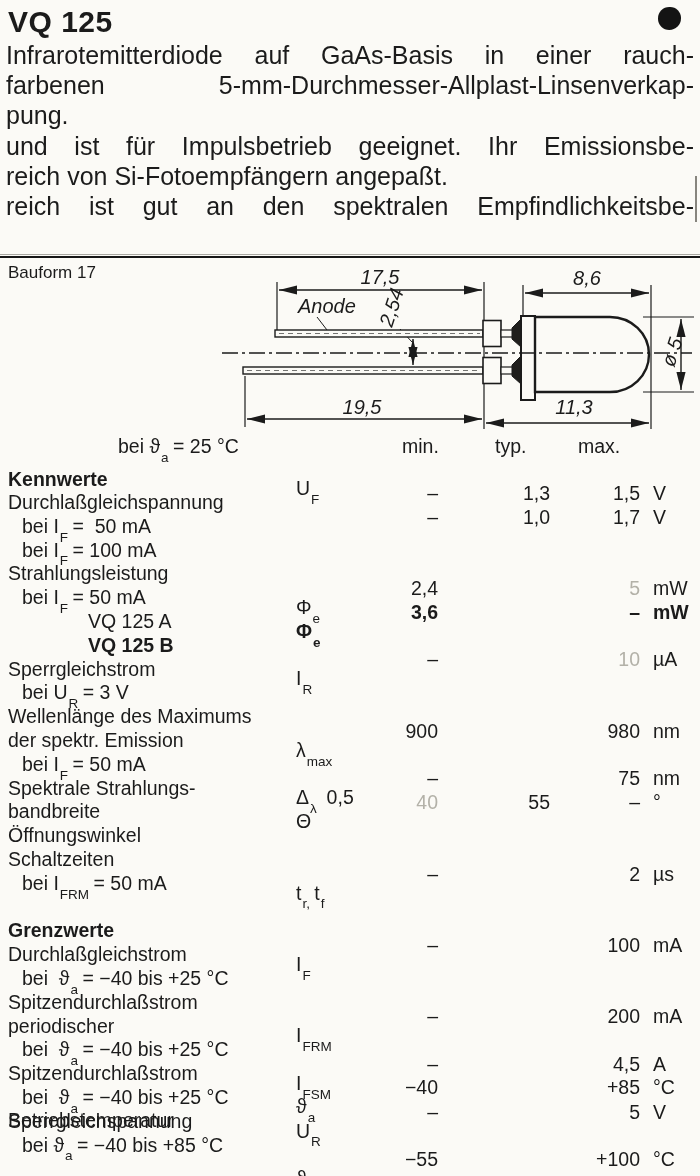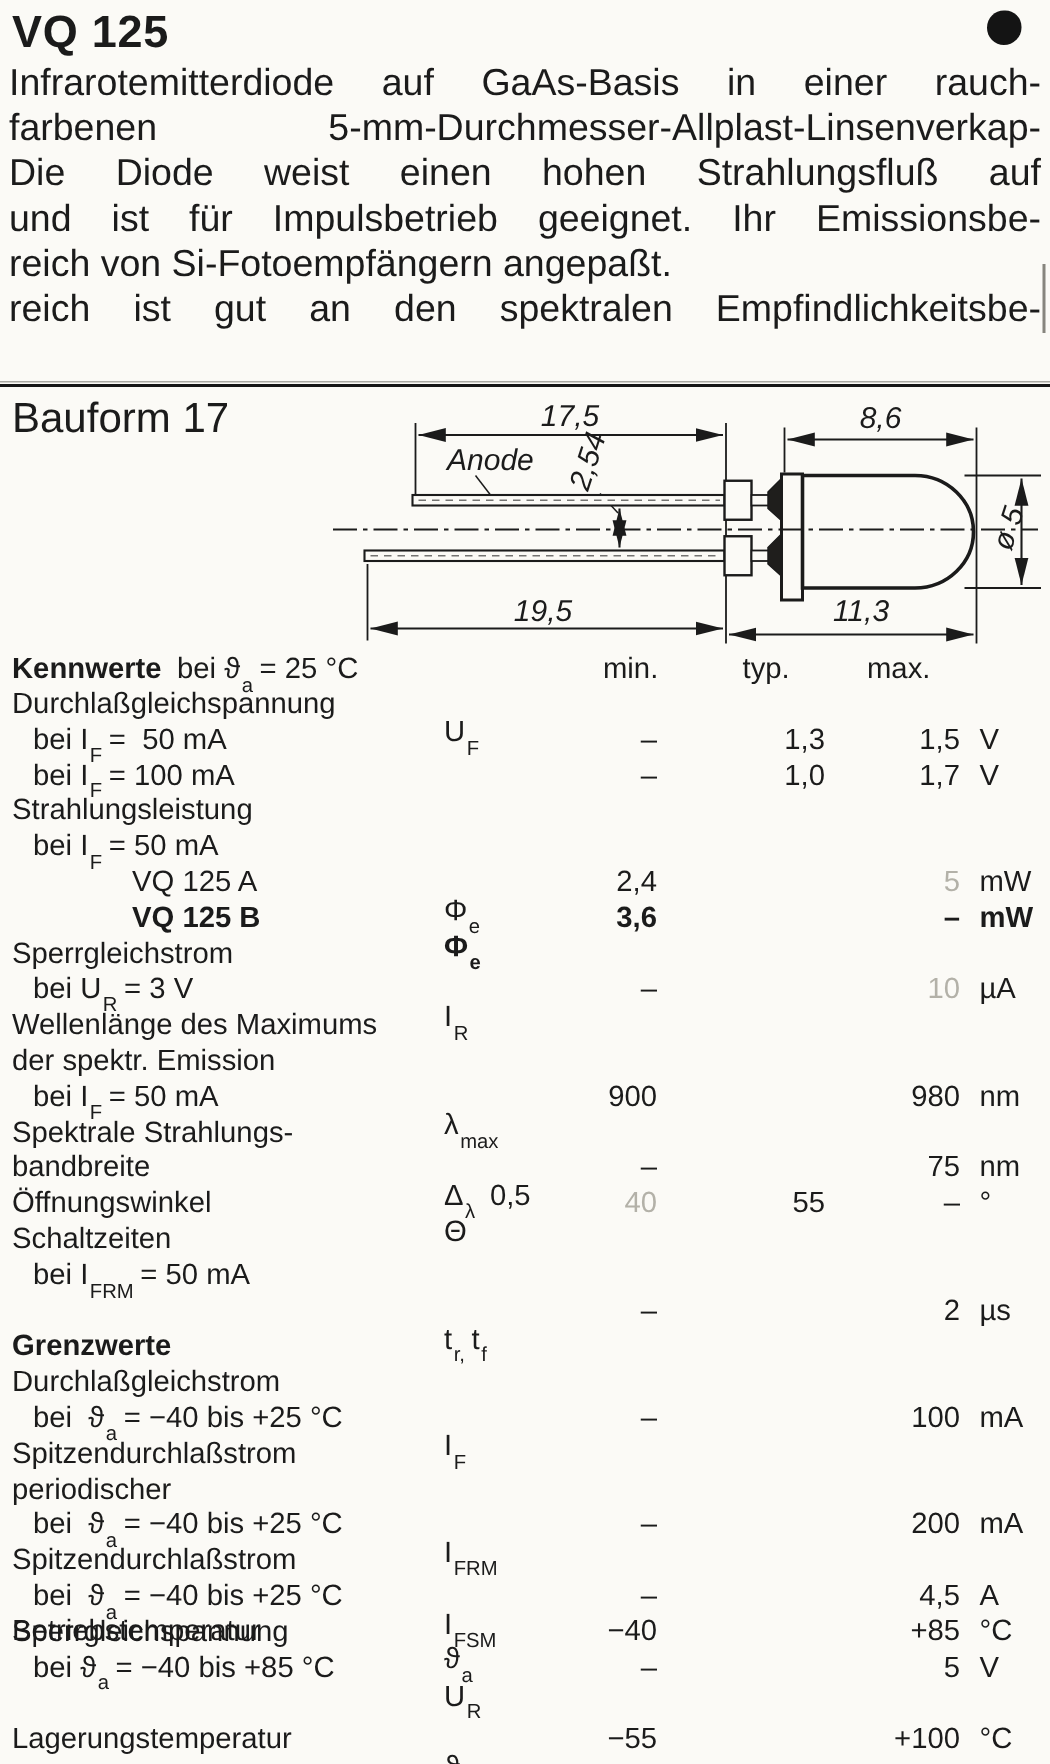--- a/index.html
+++ b/index.html
@@ -11,27 +11,27 @@
              border-radius:50% 48% 52% 50%;}
   .scan-line{position:absolute;left:695px;top:176px;width:2px;height:46px;background:#55524c;opacity:.7;}
   
   .intro{position:absolute;top:40px;left:6px;width:688px;}
   .iline{font-size:25px;line-height:30.2px;white-space:nowrap;text-align:justify;text-align-last:justify;}
   .iline.last{text-align:left;text-align-last:auto;}
   
   .rule-soft{position:absolute;top:254px;left:0;width:700px;height:1px;background:#a9a8a2;}
   .rule{position:absolute;top:256px;left:0;width:700px;height:2px;background:#161616;}
   
-  .bauform{position:absolute;top:263px;left:8px;font-size:28px;}
+  .bauform{position:absolute;top:263px;left:8px;font-size:17px;}
   .drawing{position:absolute;top:255px;left:0;}
   .dimtxt{font-size:20px;font-style:italic;fill:#1b1b1b;font-family:"Liberation Sans",sans-serif;}
   
   .trow{position:absolute;left:0;width:700px;height:24px;font-size:19.5px;}
   .c{position:absolute;white-space:pre;top:0;}
-  .lbl{left:8px;} .ind1{left:22px;} .ind2{left:88px;}
+  .lbl{left:8px;margin-top:33px;} .ind1{left:22px;} .ind2{left:88px;}
   .sym{left:296px;margin-top:19px;}
   .v{width:84px;text-align:right;}
   .min{left:354px;} .typ{left:466px;} .max{left:556px;}
   .unit{left:653px;}
   .b{font-weight:bold;}
   .faded{color:#b3b1a8;}
   sub{font-size:13.5px;line-height:0;position:relative;top:4px;left:1px;}
   .hmin{left:402px;} .htyp{left:495px;} .hmax{left:578px;} .hcond{left:118px;}
 </style>
 </head>
@@ -39,21 +39,21 @@
 
 <div class="page">
 
   <div class="title">VQ 125</div>
   <div class="punch-dot"></div>
   <div class="scan-line"></div>
 
   <div class="intro" id="intro">
       <div class="iline">Infrarotemitterdiode auf GaAs-Basis in einer rauch-</div>
       <div class="iline">farbenen 5-mm-Durchmesser-Allplast-Linsenverkap-</div>
-      <div class="iline">Die Diode weist einen hohen Strahlungsfluß auf</div>
+      <div class="iline last">pung.</div>
       <div class="iline">und ist für Impulsbetrieb geeignet. Ihr Emissionsbe-</div>
       <div class="iline last">reich von Si-Fotoempfängern angepaßt.</div>
       <div class="iline">reich ist gut an den spektralen Empfindlichkeitsbe-</div>
     </div>
 
   <div class="rule-soft"></div>
   <div class="rule"></div>
 
   <div class="bauform">Bauform 17</div>
 

